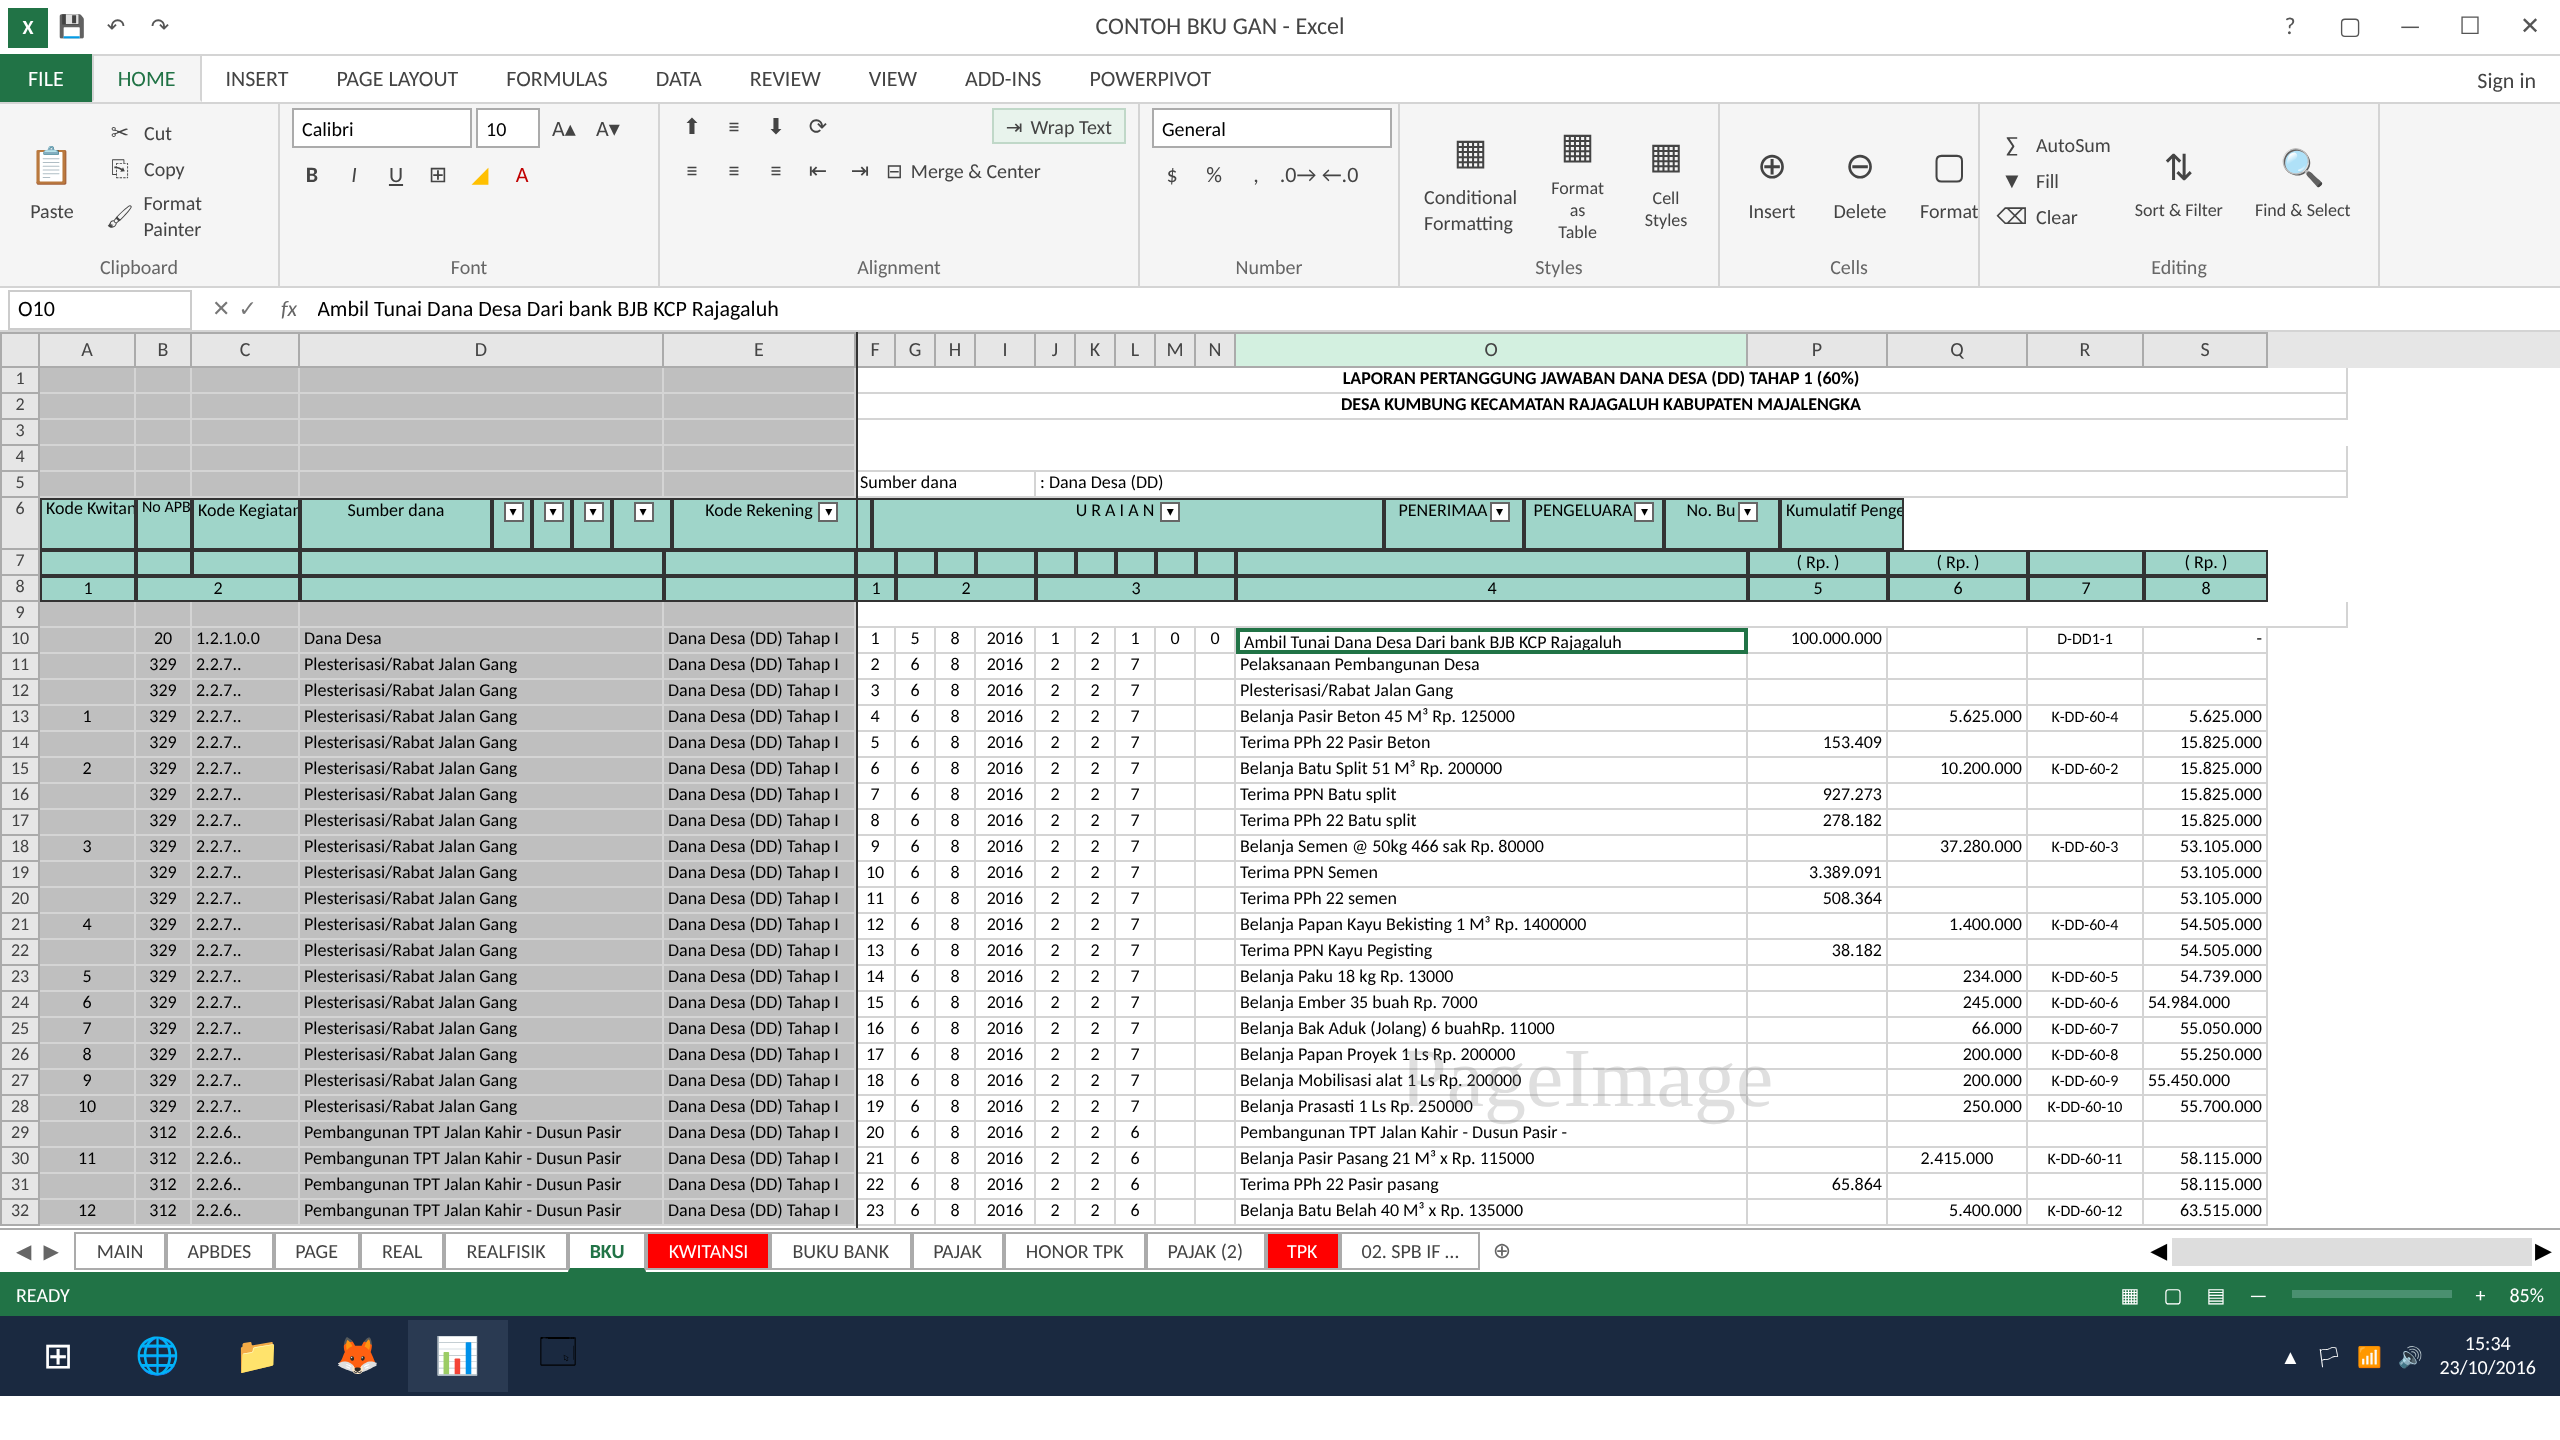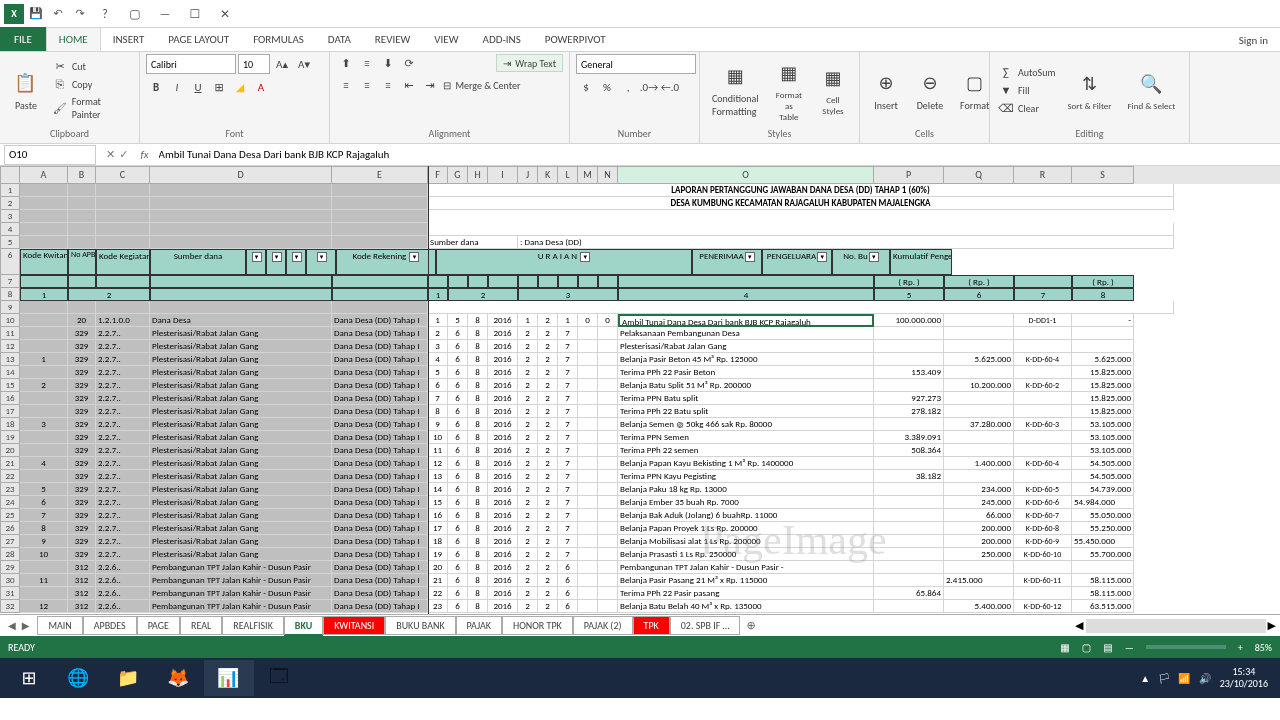--- a/index.html
+++ b/index.html
@@ -71,20 +71,21 @@
 </head>
 <body>
 
 <div class="titlebar">
   <div class="qat">
     <div class="excel-ico">X</div>
     <div class="qat-ico">💾</div>
     <div class="qat-ico">↶</div>
     <div class="qat-ico">↷</div>
   </div>
+  <div class="title">CONTOH BKU GAN - Excel</div>
   <div class="winctrl">
     <div class="winbtn">?</div>
     <div class="winbtn">▢</div>
     <div class="winbtn">—</div>
     <div class="winbtn">☐</div>
     <div class="winbtn">✕</div>
   </div>
 </div>
 
 <div class="ribbon-tabs">
@@ -848,21 +849,21 @@
         <div class="cell c-g" style="text-align:center">6</div>
         <div class="cell c-h" style="text-align:center">8</div>
         <div class="cell c-i" style="text-align:center">2016</div>
         <div class="cell c-j" style="text-align:center">2</div>
         <div class="cell c-k" style="text-align:center">2</div>
         <div class="cell c-l" style="text-align:center">6</div>
         <div class="cell c-m" style="text-align:center"></div>
         <div class="cell c-n" style="text-align:center"></div>
         <div class="cell c-o">Belanja  Pasir Pasang 21 M³ x Rp. 115000</div>
         <div class="cell c-p" style="text-align:right"></div>
-        <div class="cell c-q" style="text-align:left">2.415.000</div>
+        <div class="cell c-q" style="text-align:center">2.415.000</div>
         <div class="cell c-r" style="text-align:center;font-size:8px">K-DD-60-11</div>
         <div class="cell c-s" style="text-align:right">58.115.000</div>
       </div>
       <div class="row">
         <div class="rh">31</div>
         <div class="cell c-a gray-col" style="text-align:center"></div>
         <div class="cell c-b gray-col" style="text-align:center">312</div>
         <div class="cell c-c gray-col">2.2.6..</div>
         <div class="cell c-d gray-col">Pembangunan TPT Jalan Kahir - Dusun Pasir</div>
         <div class="cell c-e gray-col">Dana Desa (DD) Tahap I</div>

